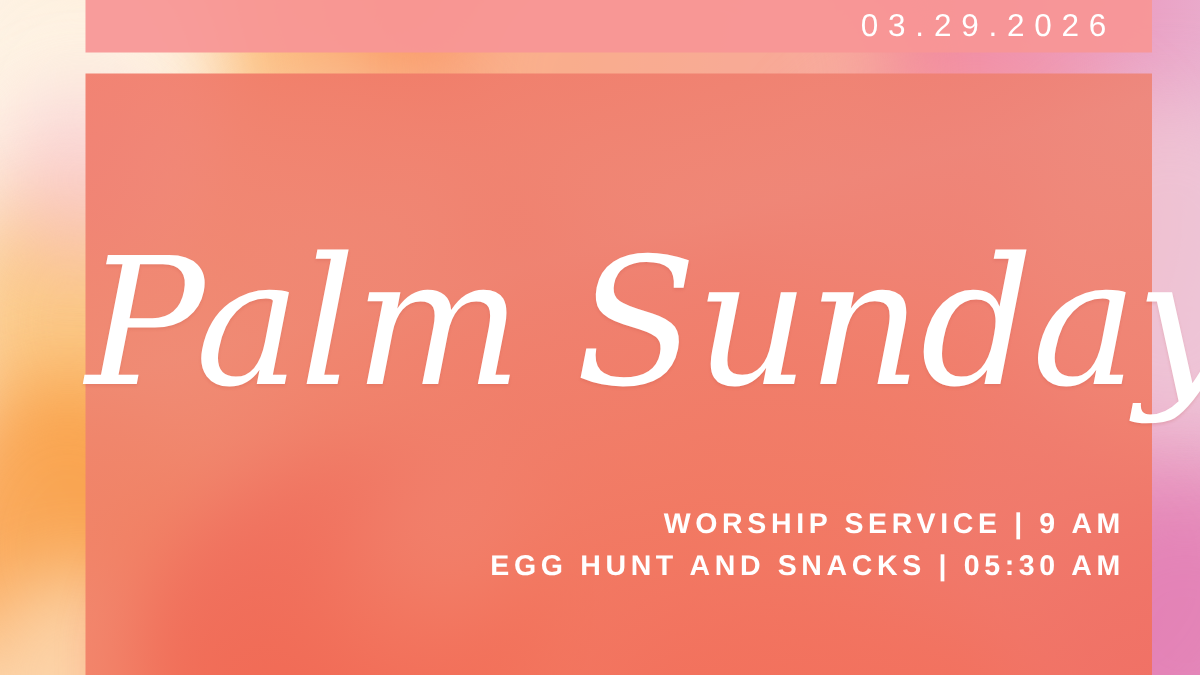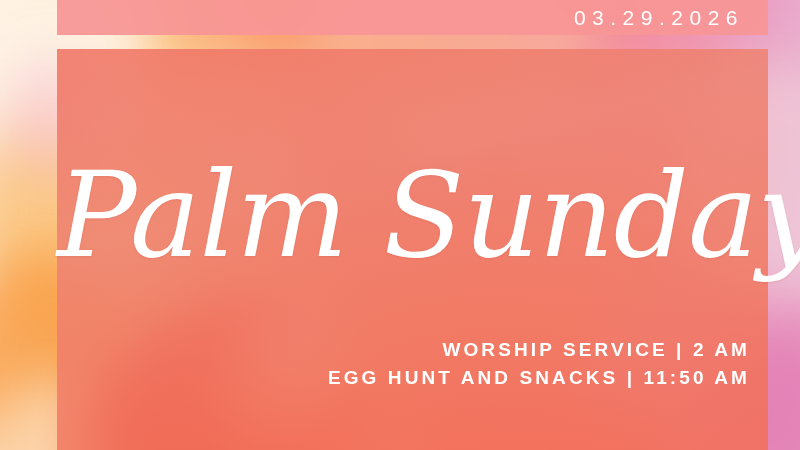--- a/index.html
+++ b/index.html
@@ -151,18 +151,18 @@
 
   <div class="overlay"></div>
 
   <div class="datebar">
     <div class="date-text">03.29.2026</div>
   </div>
 
   <div class="title">Palm Sunday</div>
 
   <div class="schedule">
-    <div class="sched-line">WORSHIP SERVICE | 2 AM</div>
-    <div class="sched-line">EGG HUNT AND SNACKS | 11:50 AM</div>
+    <div class="sched-line">WORSHIP SERVICE | 9 AM</div>
+    <div class="sched-line">EGG HUNT AND SNACKS | 05:30 AM</div>
   </div>
 
 
 </div>
 
 </body></html>

